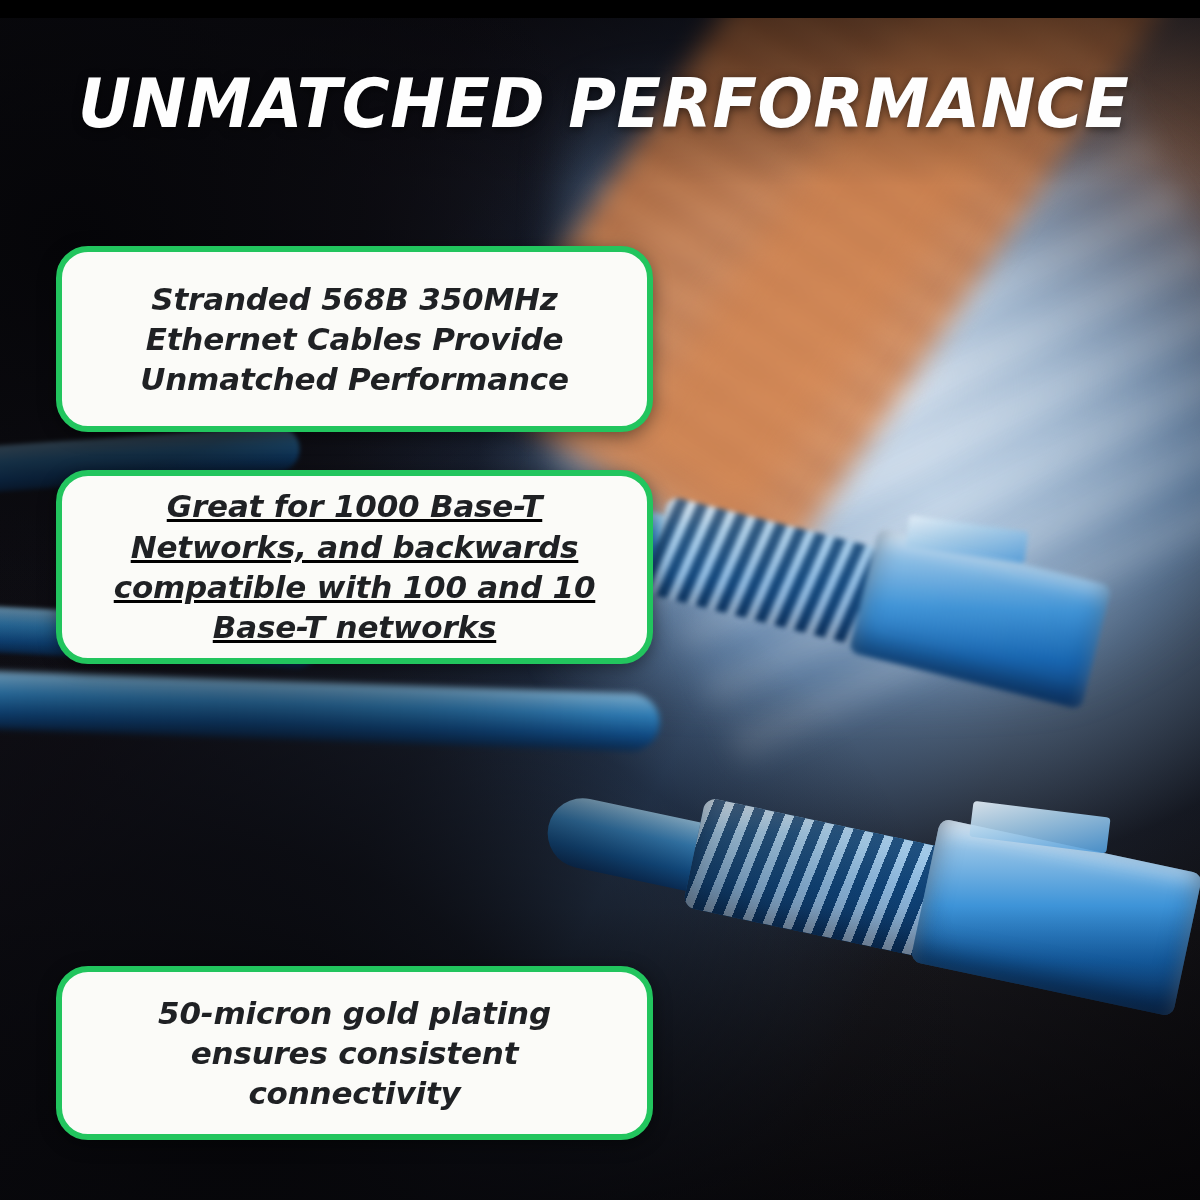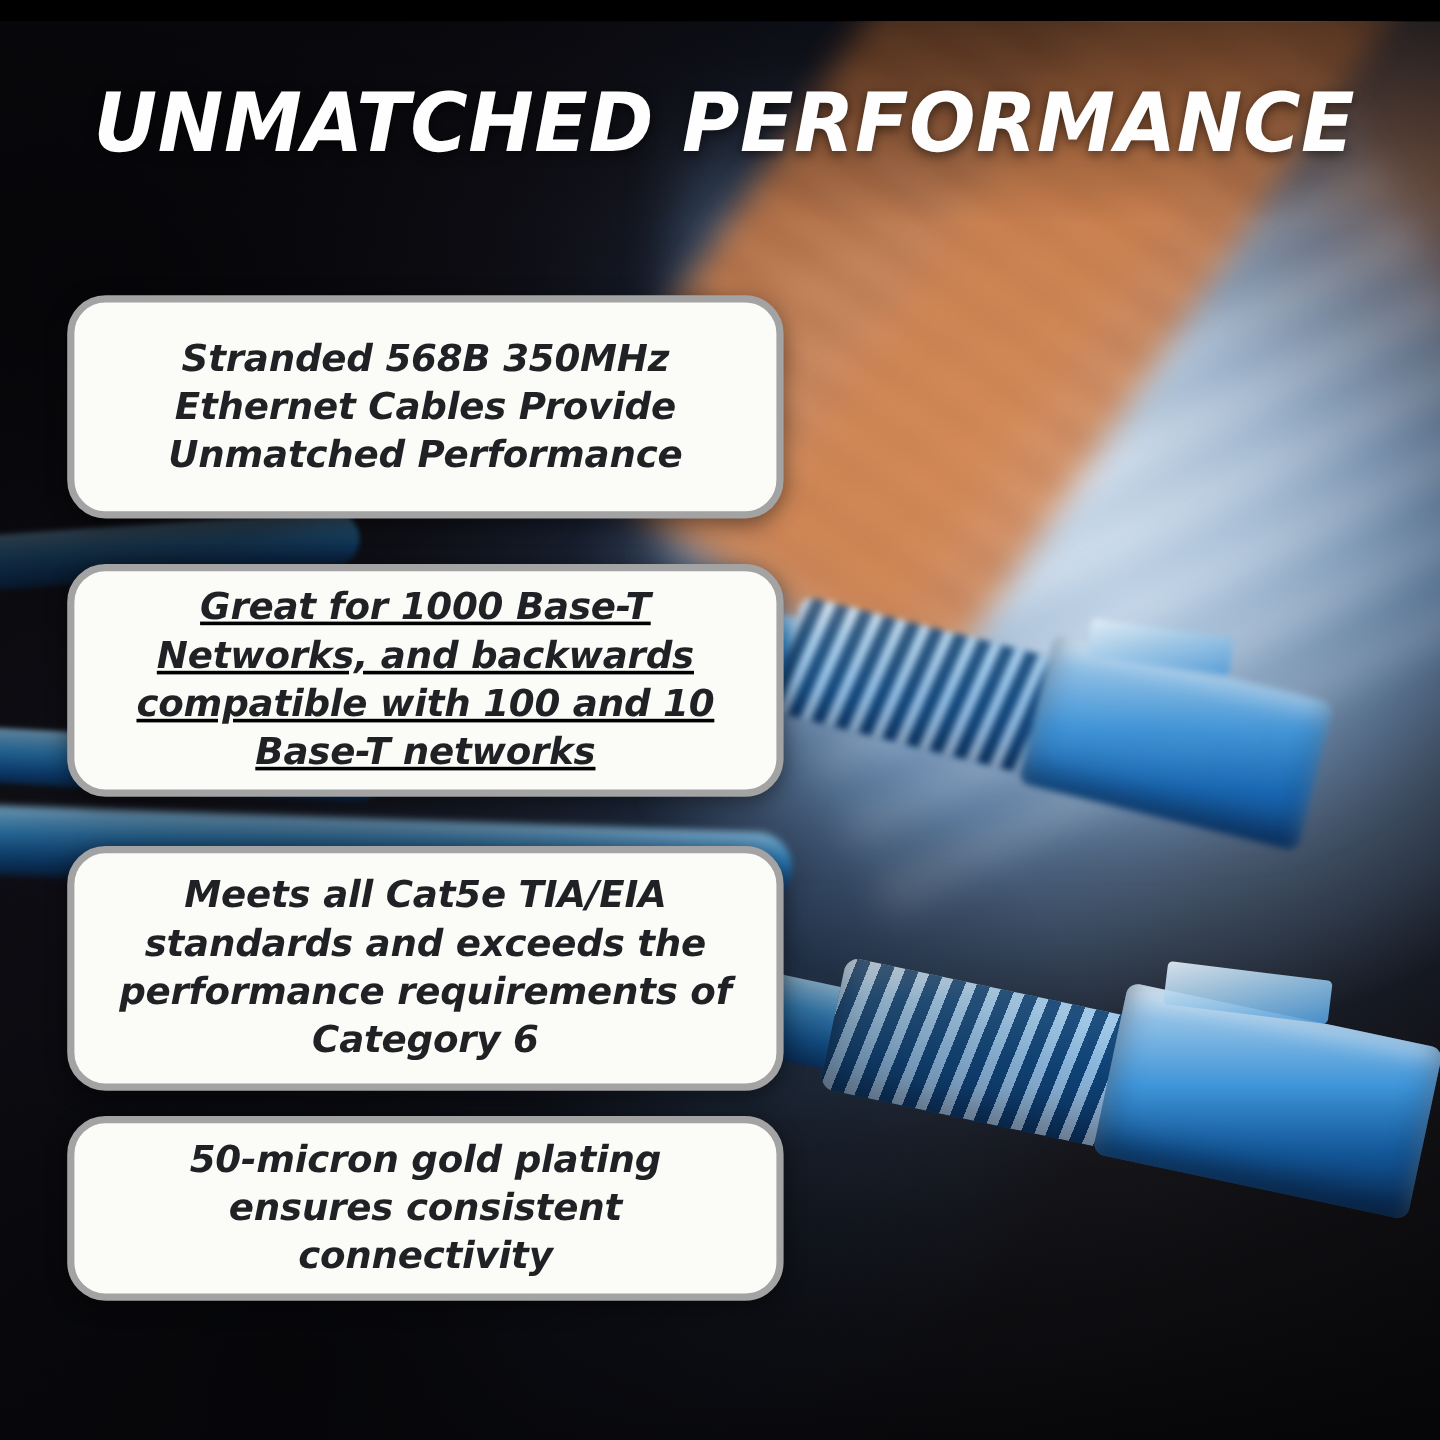--- a/index.html
+++ b/index.html
@@ -170,42 +170,42 @@
     white-space: nowrap;
     text-shadow: 0 2px 10px rgba(0,0,0,0.55);
   }
 
   .card {
     position: absolute;
     left: 56px;
     width: 597px;
     box-sizing: border-box;
     background: #fbfbf8;
-    border: 6px solid #a3a3a3;
+    border: 6px solid #22c55e;
     border-radius: 32px;
     display: flex;
     align-items: center;
     justify-content: flex-start;
     box-shadow: 0 4px 18px rgba(0,0,0,0.45);
   }
   .card p {
     margin: 0;
     padding: 0 24px;
     text-align: center;
     color: #1f2124;
     font-weight: 700;
     font-style: italic;
     font-size: 31px;
     line-height: 1.30;
     letter-spacing: -0.2px;
   }
   .card.c1 { top: 228px; height: 186px; }
   .card.c2 { top: 452px; height: 194px; text-decoration: underline; }
   .card.c3 { top: 687px; height: 204px; }
-  .card.c4 { top: 912px; height: 154px; }
+  .card.c4 { top: 948px; height: 174px; }
 </style>
 </head>
 <body>
 
 <div id="stage">
 
   <div class="photo">
     <div class="bg-base"></div>
     <div class="panel-glow"></div>
     <div class="panel-stripe"></div>
@@ -236,21 +236,18 @@
   <div class="title">UNMATCHED PERFORMANCE</div>
 
   <div class="card c1">
     <p>Stranded 568B 350MHz Ethernet Cables Provide Unmatched Performance</p>
   </div>
 
   <div class="card c2">
     <p>Great for 1000 Base-T Networks, and backwards compatible with 100 and 10 Base-T networks</p>
   </div>
 
-  <div class="card c3">
-    <p>Meets all Cat5e TIA/EIA standards and exceeds the performance requirements of Category 6</p>
-  </div>
 
   <div class="card c4">
     <p>50-micron gold plating ensures consistent connectivity</p>
   </div>
 
 </div>
 
 </body></html>

